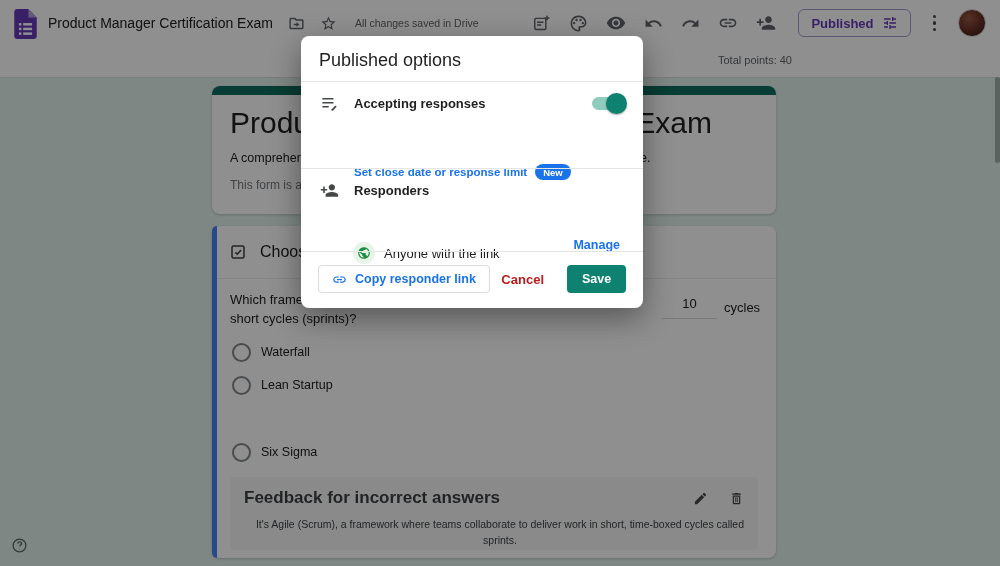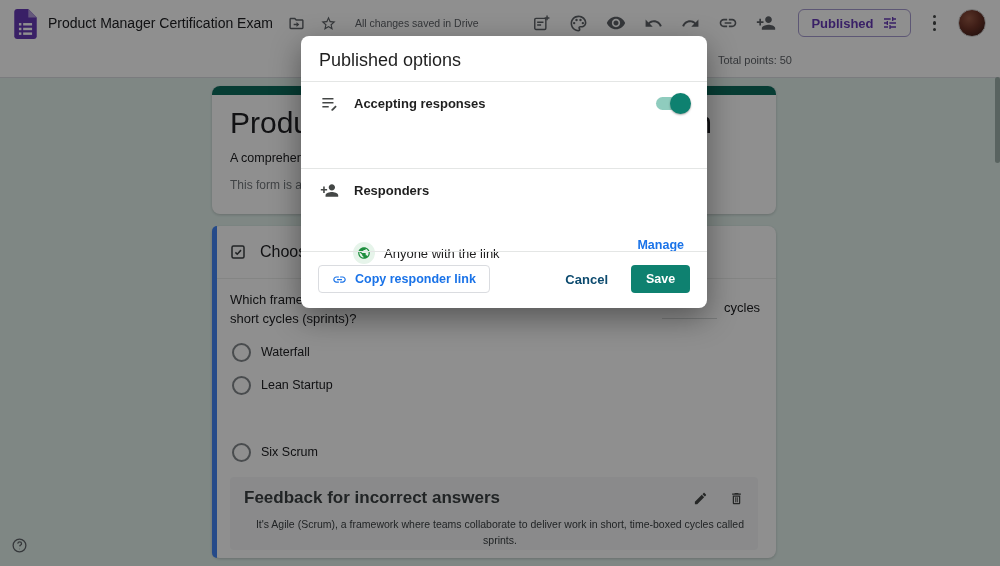--- a/index.html
+++ b/index.html
@@ -52,38 +52,38 @@
   .fb-head{display:flex;align-items:center;}
   .fb-title{font-size:17px;font-weight:bold;color:#3c4043;}
   .fb-icons{margin-left:auto;display:flex;gap:21px;color:#444746;}
   .fb-text{margin-top:8px;font-size:10.5px;line-height:1.55;color:#3c4043;width:512px;text-align:center;}
 
   .scroll-thumb{position:absolute;right:0;top:77px;width:5px;height:86px;background:#9fb0ab;border-radius:3px;}
   .help-btn{position:absolute;left:11px;top:537px;color:#5f6368;cursor:pointer;}
 
   
   .scrim{position:absolute;inset:0;background:rgba(0,0,0,0.44);z-index:5;}
-  .modal{position:absolute;left:301px;top:36px;width:406px;height:272px;background:#fff;border-radius:8px;z-index:10;box-shadow:0 10px 30px rgba(0,0,0,.4);}
+  .modal{position:absolute;left:301px;top:36px;width:342px;height:272px;background:#fff;border-radius:8px;z-index:10;box-shadow:0 10px 30px rgba(0,0,0,.4);}
   .m-title{position:absolute;left:18px;top:14px;font-size:18px;color:#1f1f1f;}
   .m-div{position:absolute;left:0;right:0;height:0;border-top:1px solid #e4e6e5;}
   .d1{top:45px;} .d2{top:132px;} .d3{top:215px;}
   .m-ic{position:absolute;left:19px;color:#444746;}
   .i1{top:58px;} .i2{top:145px;}
   .m-label{position:absolute;left:53px;font-size:13px;font-weight:bold;color:#1f1f1f;}
   .l1{top:60px;} .l2{top:147px;}
   .toggle{position:absolute;right:18px;top:61px;width:33px;height:13px;border-radius:7px;background:#8fccbe;cursor:pointer;}
   .toggle .knob{position:absolute;right:-2px;top:-4px;width:21px;height:21px;border-radius:50%;background:#0e8170;box-shadow:0 1px 2px rgba(0,0,0,.35);}
   .close-row{position:absolute;left:53px;top:128px;display:flex;align-items:center;gap:8px;}
   .close-link{font-size:11.5px;font-weight:bold;color:#1a73e8;cursor:pointer;}
   .new-badge{background:#1a73e8;color:#fff;font-size:9.5px;font-weight:bold;padding:2.5px 8px;border-radius:9px;}
   .globe-chip{position:absolute;left:52px;top:206px;width:22px;height:22px;border-radius:50%;background:#e6f4ea;display:flex;align-items:center;justify-content:center;color:#1e8e3e;}
   .anyone{position:absolute;left:83px;top:210px;font-size:13px;color:#1f1f1f;}
   .manage{position:absolute;right:23px;top:202px;font-size:12.5px;font-weight:bold;color:#1a73e8;cursor:pointer;}
   .copy-btn{position:absolute;left:17px;top:229px;height:28px;display:flex;align-items:center;gap:8px;padding:0 13px;border:1px solid #dadce0;border-radius:4px;background:#fff;color:#1a73e8;font-size:12.5px;font-weight:bold;cursor:pointer;font-family:inherit;}
-  .cancel-btn{position:absolute;right:93px;top:235px;font-size:13px;font-weight:bold;color:#0c4a6e;background:none;border:none;cursor:pointer;font-family:inherit;}
+  .cancel-btn{position:absolute;right:93px;top:235px;font-size:13px;font-weight:bold;color:#b91c1c;background:none;border:none;cursor:pointer;font-family:inherit;}
   .save-btn{position:absolute;right:17px;top:229px;width:59px;height:28px;background:#0e8170;color:#fff;border:none;border-radius:4px;font-size:12.5px;font-weight:bold;cursor:pointer;font-family:inherit;}
 </style>
 </head>
 <body>
 
 <div class="topbar">
   <div class="tb-row1">
     <svg class="forms-logo" viewBox="0 0 24 32">
       <path d="M15 0H3C1.4 0 0 1.4 0 3v26c0 1.6 1.4 3 3 3h18c1.6 0 3-1.4 3-3V9l-9-9z" fill="#673ab7"></path>
       <path d="M15 0l9 9h-9V0z" fill="#b39ddb"></path>
@@ -156,21 +156,21 @@
           </svg>
       </button>
       <span class="kebab">
           <i></i>
           <i></i>
           <i></i>
         </span>
       <span class="avatar"></span>
     </div>
   </div>
-  <div class="total-points">Total points: 50</div>
+  <div class="total-points">Total points: 40</div>
 </div>
 
 <div class="header-card">
   <div class="header-strip"></div>
   <div class="form-title">Product Manager Certification Exam</div>
   <div class="form-desc">A comprehensive exam to test your knowledge of the Product Manager role.</div>
   <div class="form-note">This form is automatically collecting emails from all respondents.</div>
 </div>
 
 <div class="question-card">
@@ -190,21 +190,21 @@
   <div class="option-row" style="top:142px">
     <span class="radio"></span>
     <span class="option-label">Lean Startup</span>
   </div>
   <div class="option-row" style="top:109px">
     <span class="radio"></span>
     <span class="option-label">Waterfall</span>
   </div>
   <div class="option-row" style="top:209px">
     <span class="radio"></span>
-    <span class="option-label">Six Scrum</span>
+    <span class="option-label">Six Sigma</span>
   </div>
 
   <div class="feedback-box">
     <div class="fb-head">
       <span class="fb-title">Feedback for incorrect answers</span>
       <span class="fb-icons">
         <svg width="15" height="15" viewBox="0 0 24 24" fill="currentColor">
             <path d="M3 17.25V21h3.75L17.81 9.94l-3.75-3.75L3 17.25zM20.71 7.04c.39-.39.39-1.02 0-1.41l-2.34-2.34c-.39-.39-1.02-.39-1.41 0l-1.83 1.83 3.75 3.75 1.83-1.83z"></path>
           </svg>
         <svg width="15" height="15" viewBox="0 0 24 24" fill="currentColor">
@@ -236,20 +236,24 @@
     <svg width="19" height="19" viewBox="0 0 24 24" fill="none" stroke="currentColor" stroke-width="2">
         <path d="M3 6h14M3 11h14M3 16h8"></path>
         <path d="M14.5 19.5l5-5 1.6 1.6-5 5h-1.6v-1.6z" fill="currentColor" stroke="none"></path>
       </svg>
   </span>
   <span class="m-label l1">Accepting responses</span>
   <div class="toggle">
       <div class="knob"></div>
     </div>
 
+  <div class="close-row">
+    <span class="close-link">Set close date or response limit</span>
+    <span class="new-badge">New</span>
+  </div>
 
   <div class="m-div d2"></div>
 
   <span class="m-ic i2">
     <svg width="19" height="19" viewBox="0 0 24 24" fill="currentColor">
         <path d="M15 12c2.21 0 4-1.79 4-4s-1.79-4-4-4-4 1.79-4 4 1.79 4 4 4zm-9-2V7H4v3H1v2h3v3h2v-3h3v-2H6zm9 4c-2.67 0-8 1.34-8 4v2h16v-2c0-2.66-5.33-4-8-4z"></path>
       </svg>
   </span>
   <span class="m-label l2">Responders</span>
 

